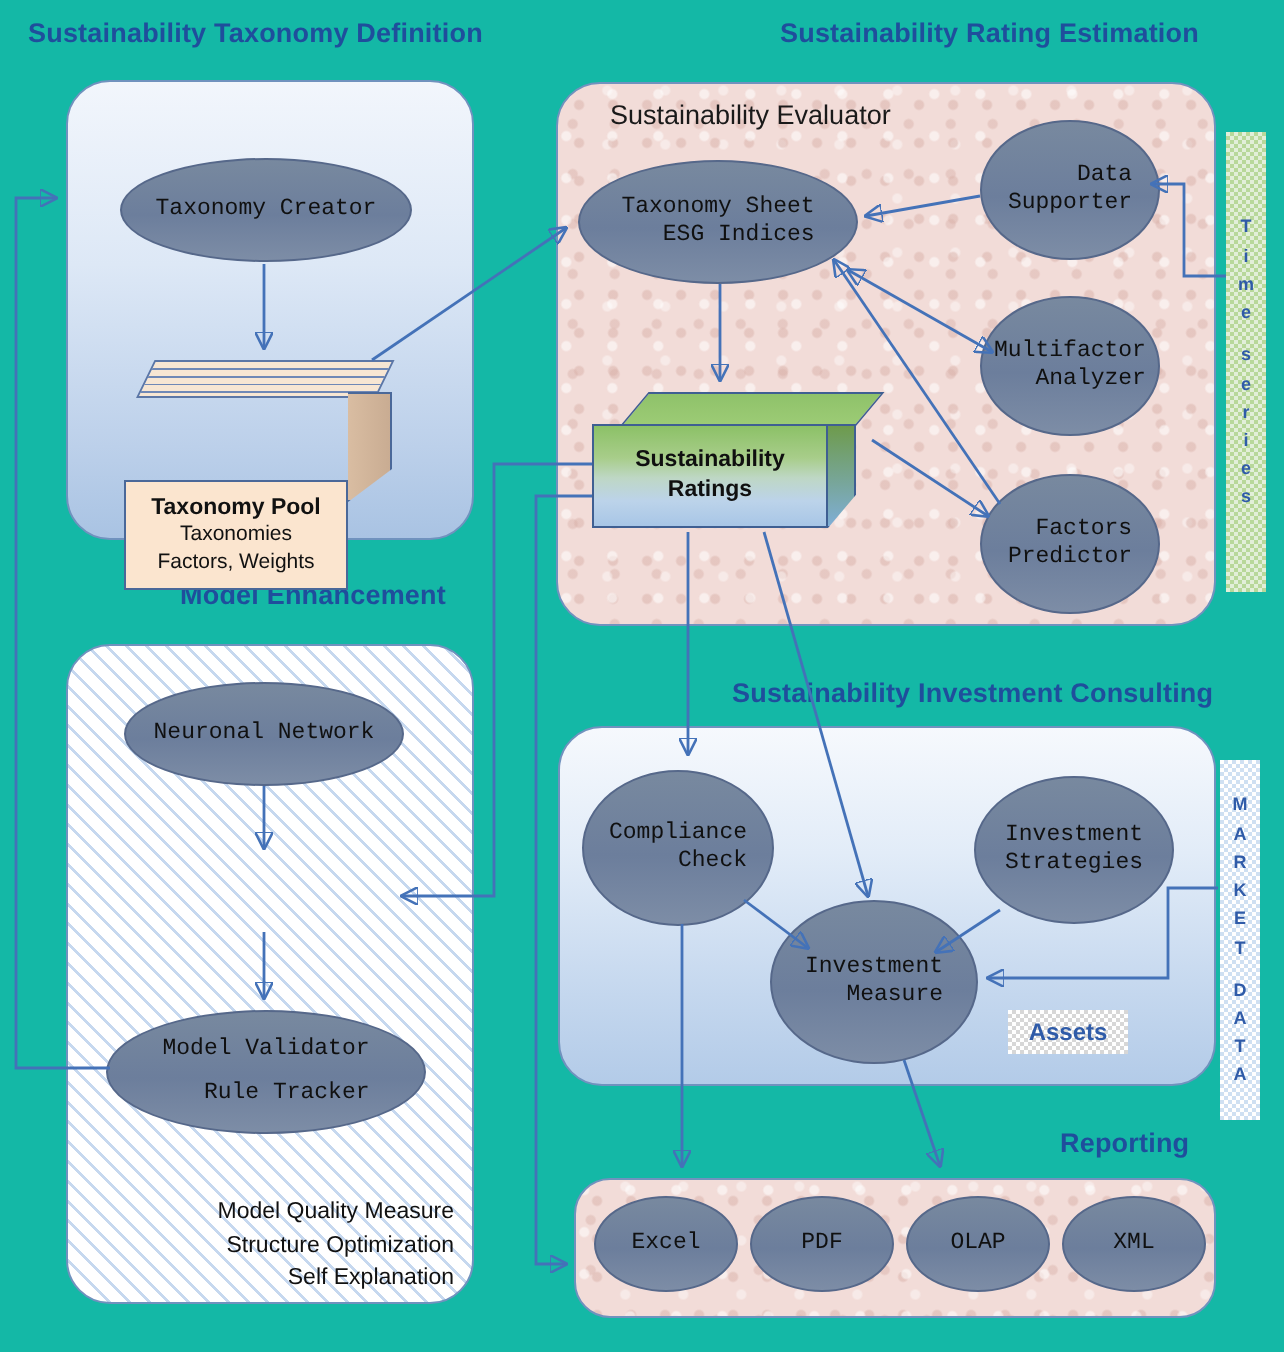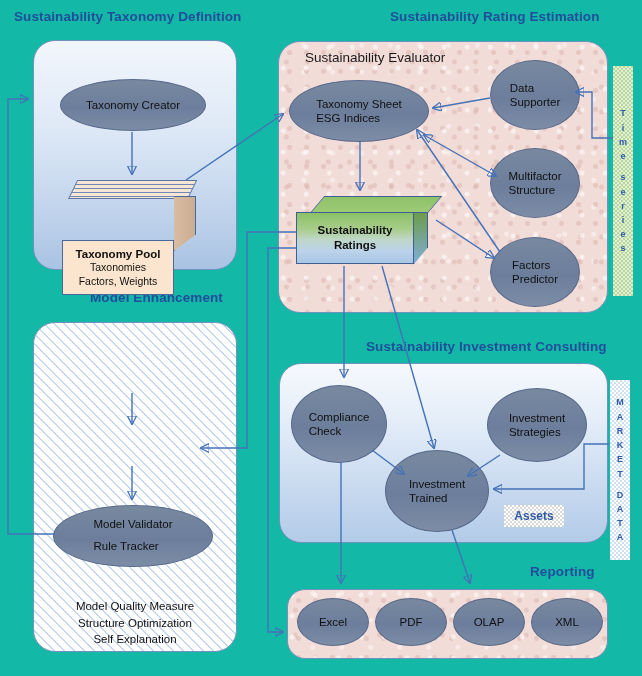--- a/index.html
+++ b/index.html
@@ -59,25 +59,26 @@
   .ellipse{
     position:absolute;
     box-sizing:border-box;
     border-radius:50%;
     background:#6D80A0;
     background:linear-gradient(180deg,#78899f 0%,#6c7e9c 55%,#7d8da6 100%);
     border:1.1px solid #56688a;
     display:flex;
     align-items:center;
     justify-content:center;
-    text-align:left;
+    text-align:right;
     color:#101010;
     font-size:11.5px;
     line-height:1.22;
     padding:2px;
+    font-family:Liberation Mono, monospace;
   }
   .ellipse .lines{display:block;}
 
   
   .rect-node{
     position:absolute;
     box-sizing:border-box;
     background:#9ebde6;
     border:1.3px solid #3f5f92;
     display:flex;align-items:center;justify-content:center;
@@ -167,21 +168,21 @@
     background-image:
       linear-gradient(45deg,#d7d7d7 25%,transparent 25%,transparent 75%,#d7d7d7 75%),
       linear-gradient(45deg,#d7d7d7 25%,transparent 25%,transparent 75%,#d7d7d7 75%);
     background-size:4px 4px;background-position:0 0,2px 2px;
     display:flex;align-items:center;justify-content:center;
     color:#2f5ba8;font-size:12px;font-weight:bold;
   }
 
   
   .free-text{
-    position:absolute;text-align:center;font-size:11.5px;color:#111;line-height:1.45;
+    position:absolute;text-align:right;font-size:11.5px;color:#111;line-height:1.45;
     white-space:pre-line;
   }
 
   
   #wires{position:absolute;left:0;top:0;width:642px;height:676px;pointer-events:none;}
   #wires path,#wires line{fill:none;stroke:#4472b8;stroke-width:1.4px;}
 </style>
 </head>
 <body>
 
@@ -227,21 +228,21 @@
   <div class="ellipse" style="left:490px; top:60px; width:90px; height:70px;">
     <span class="lines">
       <span>Data</span><br>
       <span>Supporter</span>
     </span>
   </div>
 
   <div class="ellipse" style="left:490px; top:148px; width:90px; height:70px;">
     <span class="lines">
       <span>Multifactor</span><br>
-      <span>Structure</span>
+      <span>Analyzer</span>
     </span>
   </div>
 
   <div class="ellipse" style="left:490px; top:237px; width:90px; height:70px;">
     <span class="lines">
       <span>Factors</span><br>
       <span>Predictor</span>
     </span>
   </div>
 
@@ -249,20 +250,23 @@
     <div class="top"></div>
     <div class="side"></div>
     <div class="face">
       <div>Sustainability</div>
       <div>Ratings</div>
     </div>
   </div>
 
   <div class="panel hatch" style="left:33px; top:322px; width:204px; height:330px;"></div>
 
+  <div class="ellipse" style="left:62px; top:341px; width:140px; height:52px;">
+    <span class="lines">Neuronal Network</span>
+  </div>
 
 
   <div class="ellipse" style="left:53px; top:505px; width:160px; height:62px;">
     <span class="lines" style="line-height:1.9">
       <span>Model Validator</span><br>
       <span>Rule Tracker</span>
     </span>
   </div>
 
   <div class="free-text" style="left:43px; top:598px; width:184px;">Model Quality Measure
@@ -281,21 +285,21 @@
   <div class="ellipse" style="left:487px; top:388px; width:100px; height:74px;">
     <span class="lines">
       <span>Investment</span><br>
       <span>Strategies</span>
     </span>
   </div>
 
   <div class="ellipse" style="left:385px; top:450px; width:104px; height:82px;">
     <span class="lines">
       <span>Investment</span><br>
-      <span>Trained</span>
+      <span>Measure</span>
     </span>
   </div>
 
   <div class="assets-box" style="left:504px; top:505px; width:60px; height:22px;">
     <span>Assets</span>
   </div>
 
   <div class="panel pink" style="left:287px; top:589px; width:321px; height:70px; border-radius:18px;"></div>
 
   <div class="ellipse" style="left:297px; top:598px; width:72px; height:48px;">

